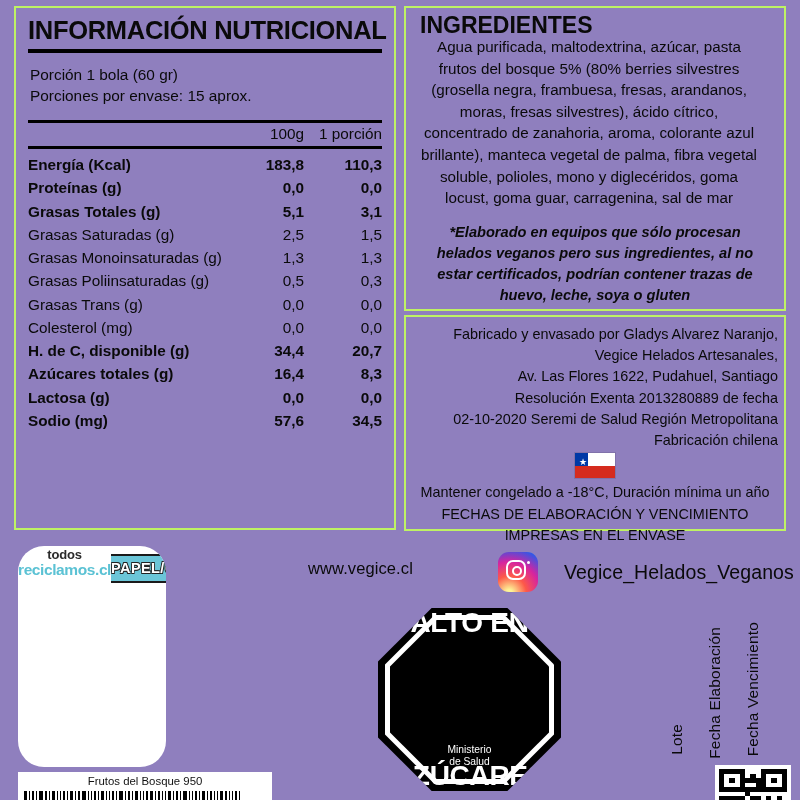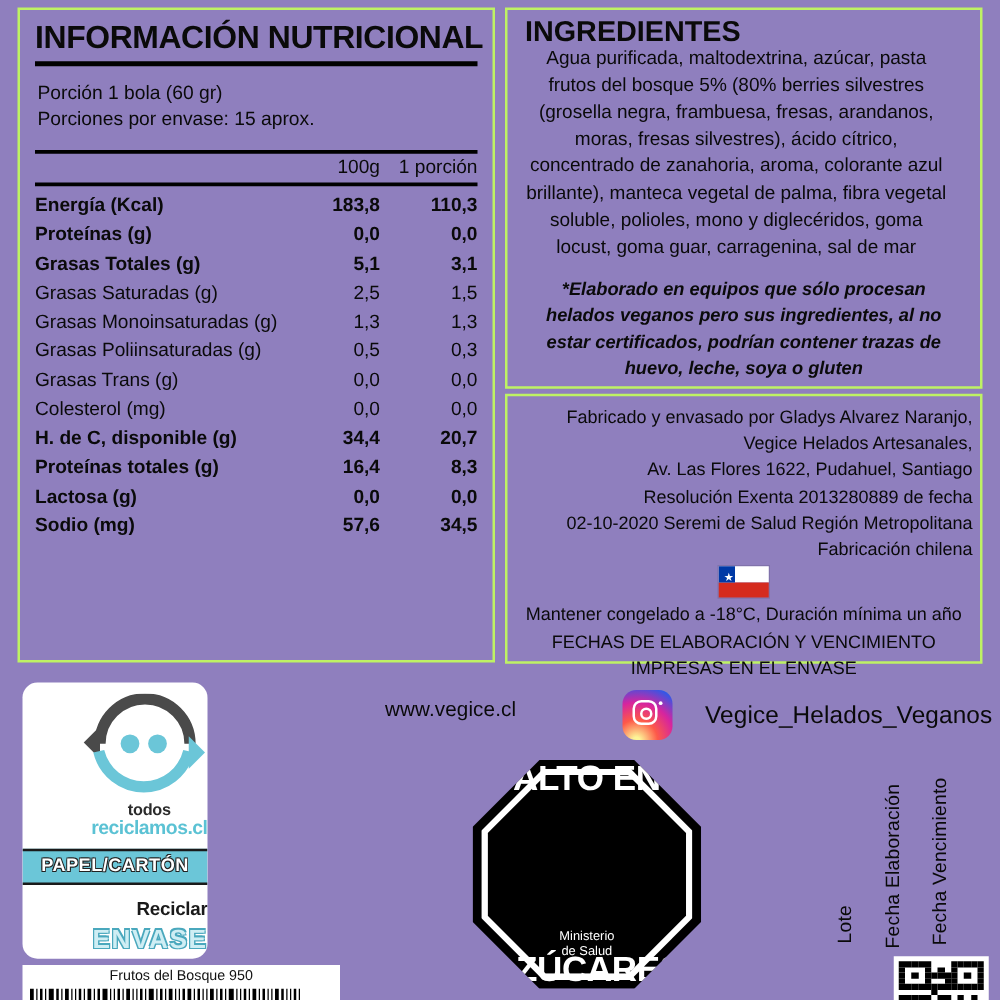--- a/index.html
+++ b/index.html
@@ -162,26 +162,26 @@
   }
 
   
   #recycle-logo {
     position: absolute;
     left: 18px;
     top: 546px;
     width: 148px;
     height: 221px;
     background: #ffffff;
-    border-radius: 12px;
+    border-radius: 26px;
     box-sizing: border-box;
     overflow: hidden;
     display: flex;
-    flex-direction: column;
-    align-items: flex-end;
+    flex-direction: row;
+    align-items: flex-start;
   }
   #recycle-smiley {
     width: 100px;
     height: 84px;
     margin-top: 9px;
   }
   #recycle-brand {
     text-align: center;
     line-height: 1.0;
     margin-top: 2px;
@@ -475,21 +475,21 @@
           <td class="lbl">Colesterol (mg)</td>
           <td class="v1">0,0</td>
           <td class="v2">0,0</td>
         </tr>
         <tr class="bold">
           <td class="lbl">H. de C, disponible (g)</td>
           <td class="v1">34,4</td>
           <td class="v2">20,7</td>
         </tr>
         <tr class="bold">
-          <td class="lbl">Proteínas totales (g)</td>
+          <td class="lbl">Azúcares totales (g)</td>
           <td class="v1">16,4</td>
           <td class="v2">8,3</td>
         </tr>
         <tr class="bold">
           <td class="lbl">Lactosa (g)</td>
           <td class="v1">0,0</td>
           <td class="v2">0,0</td>
         </tr>
         <tr class="bold">
           <td class="lbl">Sodio (mg)</td>

